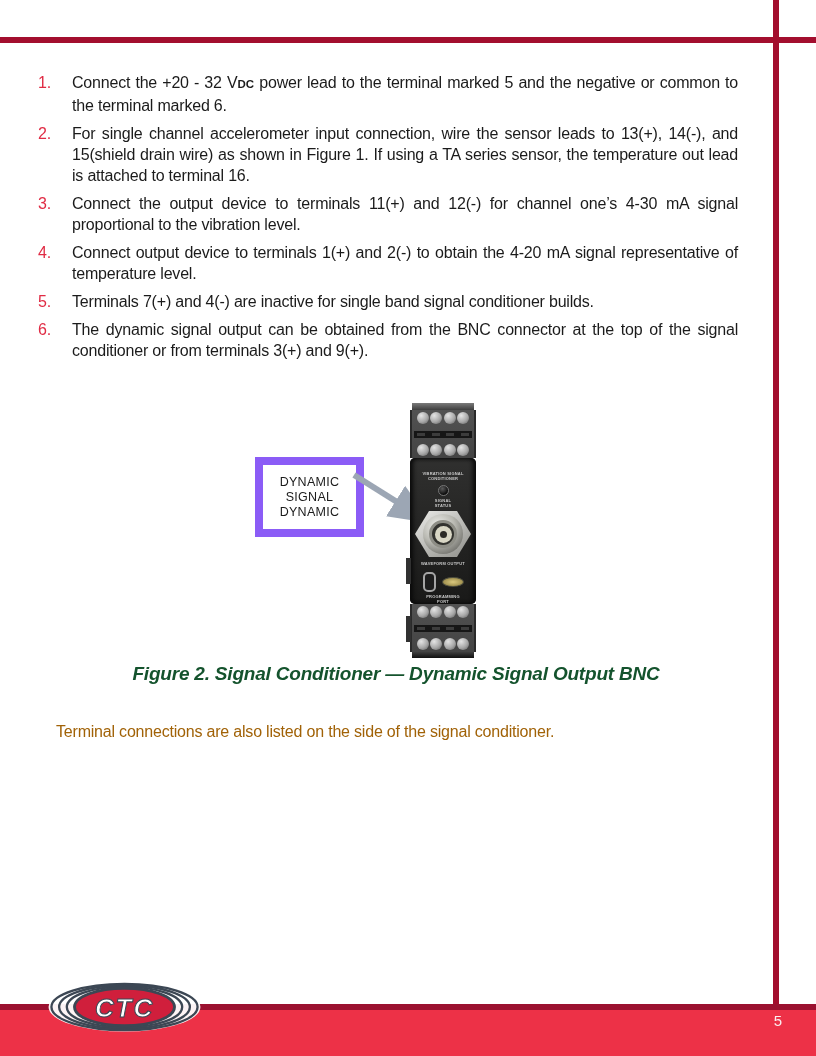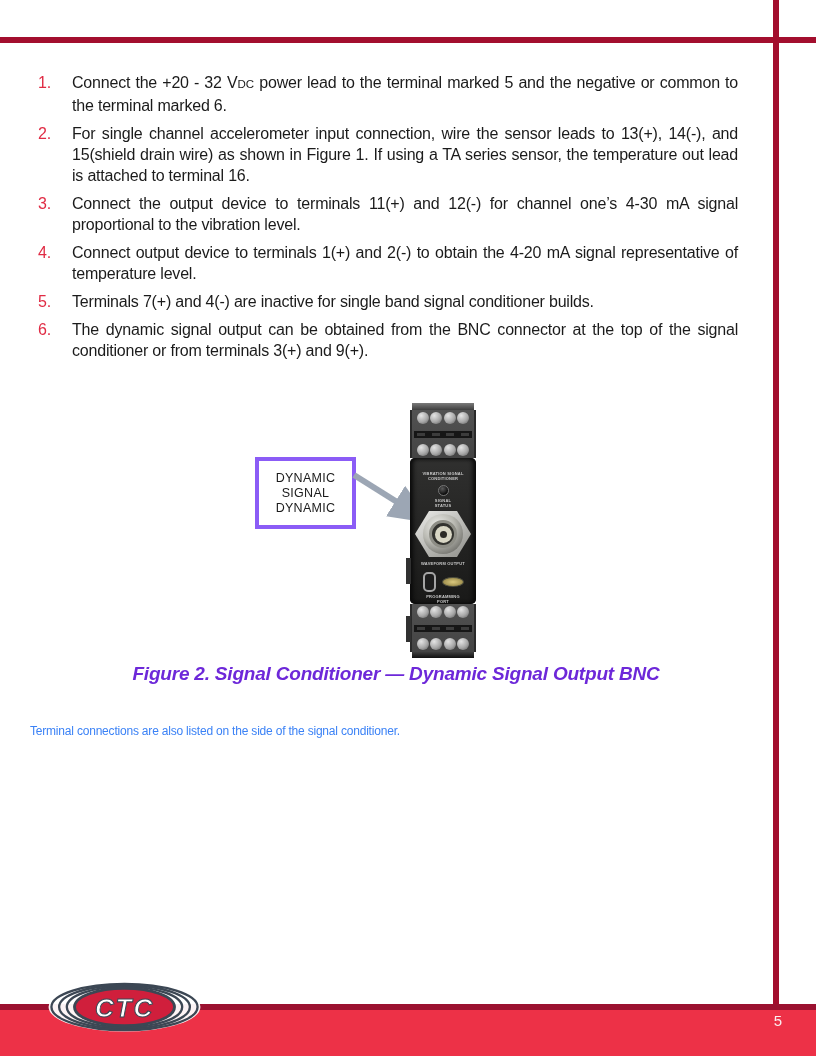--- a/index.html
+++ b/index.html
@@ -11,24 +11,24 @@
   .side-bar{position:absolute;left:773px;top:0;width:6px;height:1004px;background:#A30E2E;}
   .footer-dark{position:absolute;left:0;top:1004px;width:816px;height:6px;background:#9B1130;}
   .footer-red{position:absolute;left:0;top:1010px;width:816px;height:46px;background:#ED3147;}
   .page-num{position:absolute;left:768px;top:1012px;width:20px;text-align:center;color:#FBEDEF;font-size:15px;}
 
   
   .inst-list{position:absolute;left:38px;top:72px;width:700px;color:#1b1b1b;font-size:16px;line-height:21px;letter-spacing:-0.2px;}
   .inst-item{display:flex;margin-bottom:7px;}
   .inst-num{flex:0 0 34px;color:#E02B44;}
   .inst-text{flex:1;text-align:justify;}
-  .vdc-small{font-size:0.72em;letter-spacing:0;}
-
-  
-  .callout-box{position:absolute;left:255px;top:457px;width:93px;height:64px;border:4px solid #8b5cf6;background:#fff;
+  .vdc-small{font-size:0.72em;letter-spacing:0;font-weight:bold;}
+
+  
+  .callout-box{position:absolute;left:255px;top:457px;width:93px;height:64px;border:8px solid #8b5cf6;background:#fff;
     display:flex;flex-direction:column;justify-content:center;text-align:center;font-size:12.5px;line-height:15px;color:#1b1b1b;letter-spacing:.3px;}
   .arrow-svg{position:absolute;left:349px;top:466px;width:92px;height:64px;}
 
   .device{position:absolute;left:410px;top:403px;width:66px;height:255px;}
   .dev-cap{height:7px;margin:0 2px;background:linear-gradient(180deg,#7a7a7a,#3e3e3e);}
   .dev-cap.bottom{height:6px;background:linear-gradient(0deg,#101010,#3e3e3e);}
   .dev-term{height:48px;background:linear-gradient(180deg,#525252,#434343);display:flex;flex-direction:column;justify-content:space-between;padding:2px 0;box-sizing:border-box;border-left:2px solid #2a2a2a;border-right:2px solid #2a2a2a;}
   .screw-row{display:flex;justify-content:space-around;padding:0 4px;}
   .screw-row i{width:12px;height:12px;border-radius:50%;background:radial-gradient(circle at 35% 30%,#e4e4e4,#a8a8a8 55%,#626262 95%);}
   .term-mid{height:7px;margin:1px 2px;background:#161616;display:flex;justify-content:space-around;align-items:center;}
@@ -45,23 +45,23 @@
   .bnc-c4{width:7px;height:7px;border-radius:50%;background:#2d2c27;}
   .lbl-waveform{margin-top:4px;}
   .usb-row{margin-top:6px;display:flex;align-items:center;gap:6px;}
   .usb-port{width:9px;height:16px;border:2px solid #a5a5a5;border-radius:5px;background:#1d1d1d;}
   .mini-logo{width:20px;height:8px;border-radius:50%;background:radial-gradient(#d9c87e,#8a7a3c);border:1px solid #50503f;}
   .lbl-prog{margin-top:2px;}
   .din-tab{position:absolute;width:5px;background:#313131;left:-4px;}
   .din-tab.t1{top:100px;height:26px;}
   .din-tab.t2{top:158px;height:26px;}
 
-  .fig-caption{position:absolute;left:10px;top:663px;width:772px;text-align:center;font-size:19px;font-weight:bold;font-style:italic;color:#6d28d9;letter-spacing:-0.2px;}
-
-  .closing-par{position:absolute;left:30px;top:721px;width:710px;font-size:12px;line-height:21px;color:#3b82f6;letter-spacing:-0.2px;}
+  .fig-caption{position:absolute;left:10px;top:663px;width:772px;text-align:center;font-size:19px;font-weight:bold;font-style:italic;color:#14532d;letter-spacing:-0.2px;}
+
+  .closing-par{position:absolute;left:56px;top:721px;width:710px;font-size:16px;line-height:21px;color:#a16207;letter-spacing:-0.2px;}
 
   
   .ctc-logo{position:absolute;left:42px;top:982px;width:165px;height:50px;}
 </style>
 </head>
 <body>
 
 <div class="page">
 
   <div class="top-bar"></div>

